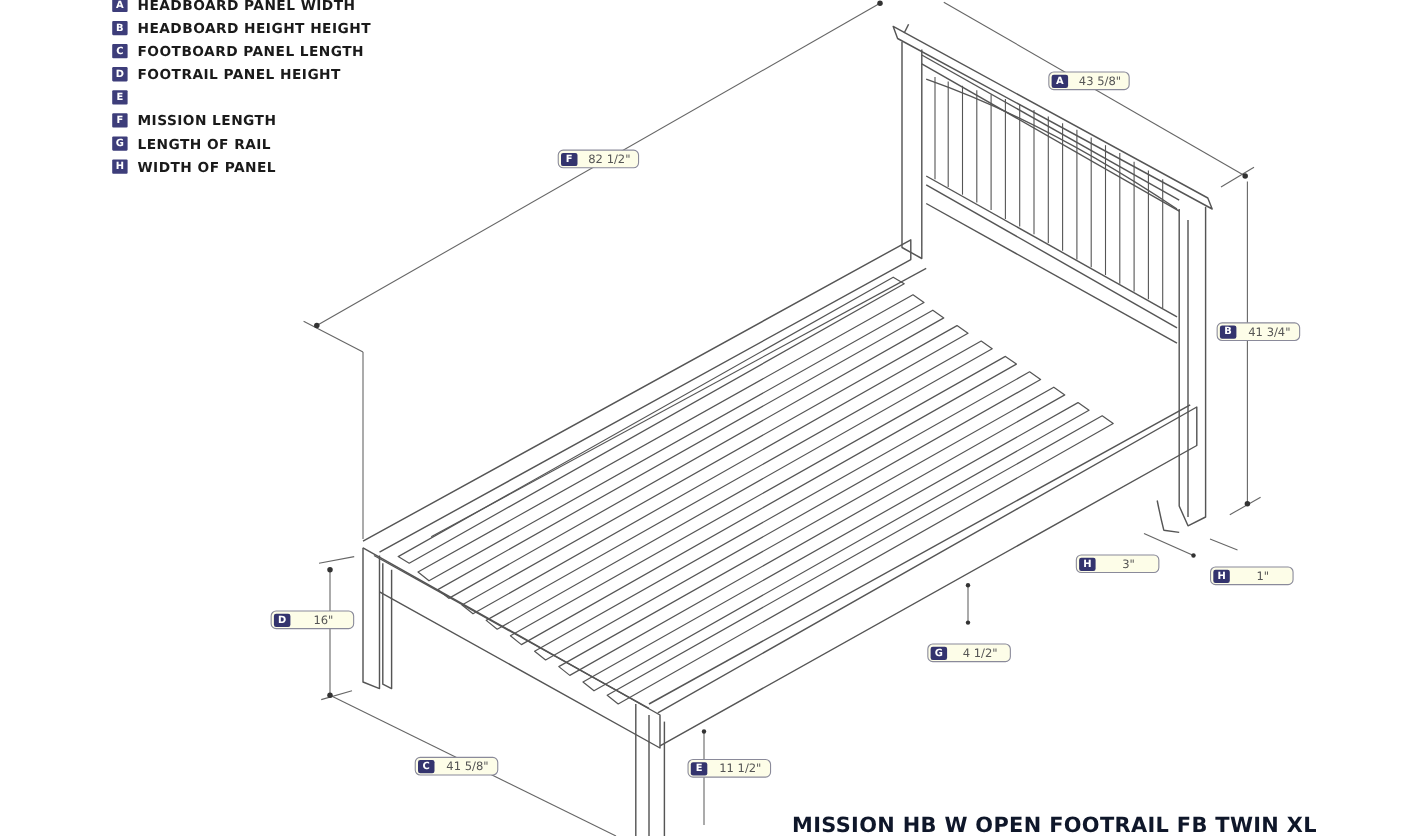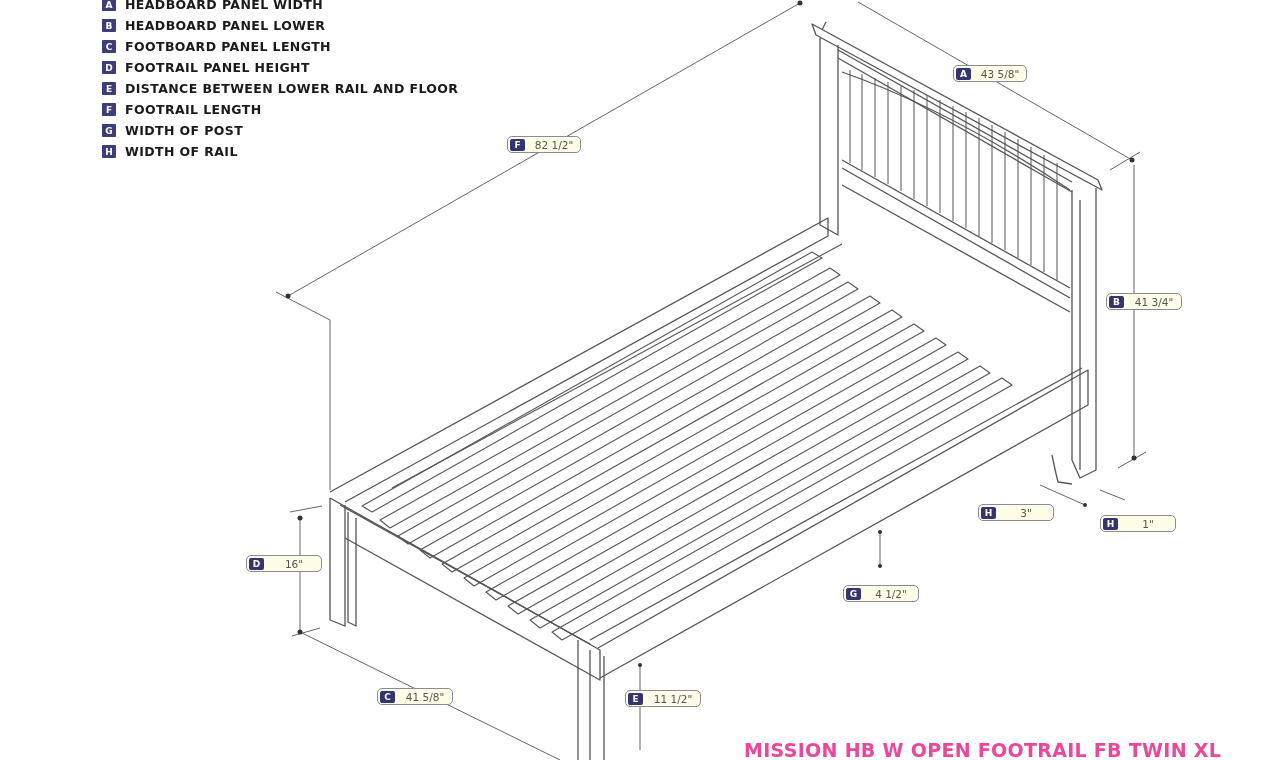--- a/index.html
+++ b/index.html
@@ -14,22 +14,22 @@
   .legend-text { font-size: 12.5px; font-weight: bold; color: #1a1a1a; letter-spacing: 0.4px;
                  font-family: "DejaVu Sans", sans-serif; }
   .dim { position: absolute; display: flex; align-items: center; height: 17px;
          border: 1.5px solid #8a8a9a; border-radius: 5px; background: #fdfde8;
          padding: 0 3px 0 2px; box-sizing: border-box; }
   .dim-badge { width: 15px; height: 12px; background: #34346e; color: #fff; font-size: 9px;
                font-weight: bold; display: flex; align-items: center; justify-content: center;
                border-radius: 2px; margin-right: 6px; }
   .dim-value { font-size: 10.5px; color: #555; font-family: "DejaVu Sans", sans-serif;
                flex: 1; text-align: center; }
-  .title { position: absolute; left: 744px; top: 739px; font-size: 19px; font-weight: bold;
-           color: #ec4899; font-family: "DejaVu Sans", sans-serif; letter-spacing: 0.3px;
+  .title { position: absolute; left: 720px; top: 739px; font-size: 19px; font-weight: bold;
+           color: #0f172a; font-family: "DejaVu Sans", sans-serif; letter-spacing: 0.3px;
            white-space: nowrap; }
 </style>
 </head>
 <body>
 
 <svg id="drawing" width="1278" height="760" viewBox="0 0 1278 760">
   <g fill="none" stroke="#555" stroke-width="1.3" stroke-linejoin="round">
 
     <g stroke="#666" stroke-width="1">
       <line x1="288" y1="296" x2="800" y2="3"></line>
@@ -136,45 +136,44 @@
   </g>
 </svg>
 
 <div class="legend">
   <div class="legend-item">
     <span class="legend-badge">A</span>
     <span class="legend-text">HEADBOARD PANEL WIDTH</span>
   </div>
   <div class="legend-item">
     <span class="legend-badge">B</span>
-    <span class="legend-text">HEADBOARD PANEL LOWER</span>
+    <span class="legend-text">HEADBOARD HEIGHT HEIGHT</span>
   </div>
   <div class="legend-item">
     <span class="legend-badge">C</span>
     <span class="legend-text">FOOTBOARD PANEL LENGTH</span>
   </div>
   <div class="legend-item">
     <span class="legend-badge">D</span>
     <span class="legend-text">FOOTRAIL PANEL HEIGHT</span>
   </div>
   <div class="legend-item">
     <span class="legend-badge">E</span>
-    <span class="legend-text">DISTANCE BETWEEN LOWER RAIL AND FLOOR</span>
   </div>
   <div class="legend-item">
     <span class="legend-badge">F</span>
-    <span class="legend-text">FOOTRAIL LENGTH</span>
+    <span class="legend-text">MISSION LENGTH</span>
   </div>
   <div class="legend-item">
     <span class="legend-badge">G</span>
-    <span class="legend-text">WIDTH OF POST</span>
+    <span class="legend-text">LENGTH OF RAIL</span>
   </div>
   <div class="legend-item">
     <span class="legend-badge">H</span>
-    <span class="legend-text">WIDTH OF RAIL</span>
+    <span class="legend-text">WIDTH OF PANEL</span>
   </div>
 </div>
 
 <div class="dim" style="left:953px;top:65px;width:74px;">
   <span class="dim-badge">A</span>
   <span class="dim-value">43 5/8"</span>
 </div>
 <div class="dim" style="left:507px;top:136px;width:74px;">
   <span class="dim-badge">F</span>
   <span class="dim-value">82 1/2"</span>

